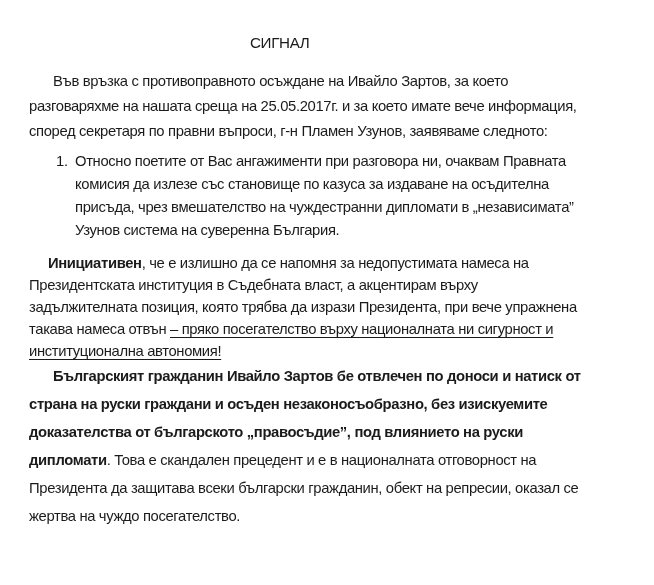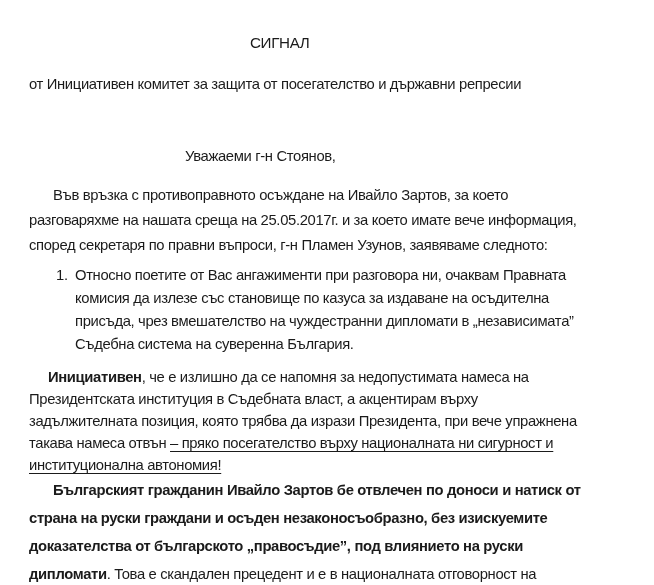--- a/index.html
+++ b/index.html
@@ -69,30 +69,28 @@
     text-underline-offset: 3px;
   }
 </style>
 </head>
 <body>
 
 <div class="page">
 
   <div class="title-line">СИГНАЛ</div>
 
-  <div class="from-line">от Инициативен комитет за защита от посегателство и държавни репресии</div>
 
-  <div class="salutation">Уважаеми г-н Стоянов,</div>
 
   <div class="intro-para">Във връзка с противоправното осъждане на Ивайло Зартов, за което разговаряхме на нашата среща на 25.05.2017г. и за което имате вече информация, според секретаря по правни въпроси, г-н Пламен Узунов, заявяваме следното:</div>
 
   <div class="numbered-list">
     <div class="list-row">
       <span class="list-num">1.</span>
-      <span>Относно поетите от Вас ангажименти при разговора ни, очаквам Правната комисия да излезе със становище по казуса за издаване на осъдителна присъда, чрез вмешателство на чуждестранни дипломати в „независимата” Съдебна система на суверенна България.</span>
+      <span>Относно поетите от Вас ангажименти при разговора ни, очаквам Правната комисия да излезе със становище по казуса за издаване на осъдителна присъда, чрез вмешателство на чуждестранни дипломати в „независимата” Узунов система на суверенна България.</span>
     </div>
   </div>
 
   <div class="emphasis-para">
     <span class="b">Инициативен</span><span>, че е излишно да се напомня за недопустимата намеса на Президентската институция в Съдебната власт, а акцентирам върху задължителната позиция, която трябва да изрази Президента, при вече упражнена такава намеса отвън </span><span class="u">– пряко посегателство върху националната ни сигурност и институционална автономия!</span>
   </div>
 
   <div class="final-para">
     <span class="b">Българският гражданин Ивайло Зартов бе отвлечен по доноси и натиск от страна на руски граждани и осъден незаконосъобразно, без изискуемите доказателства от българското „правосъдие”, под влиянието на руски дипломати</span><span>. Това е скандален прецедент и е в националната отговорност на Президента да защитава всеки български гражданин, обект на репресии, оказал се жертва на чуждо посегателство.</span>
   </div>

